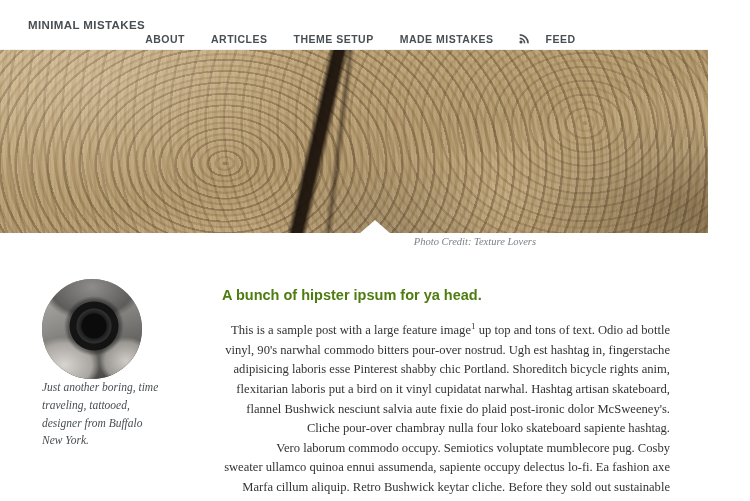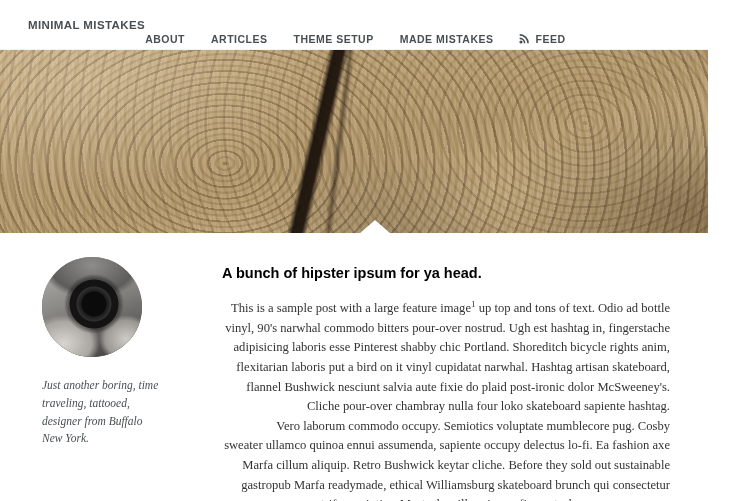--- a/index.html
+++ b/index.html
@@ -49,21 +49,21 @@
     font-weight: 700;
     text-transform: uppercase;
     color: #494e52;
     white-space: nowrap;
     cursor: pointer;
     margin-top: 28px;
   }
   .nav-item.feed {
     display: flex;
     align-items: center;
-    gap: 5px;
+    gap: 15px;
   }
 
   
   .feed-svg { display:block; }
 
   
   .hero {
     position: relative;
     width: 750px;
     height: 183px;
@@ -160,21 +160,21 @@
     background: radial-gradient(circle 30px at 52% 47%, rgba(0,0,0,0.35) 0 26px, rgba(0,0,0,0) 30px);
   }
   .author-name {
     margin-top: 14px;
     font-size: 16px;
     font-weight: 700;
     color: #494e52;
     letter-spacing: 0.2px;
   }
   .author-bio {
-    margin-top: 20px;
+    margin-top: 0;
     font-family: "Liberation Serif", serif;
     font-style: italic;
     font-size: 11.5px;
     line-height: 1.55;
     color: #494e52;
     width: 120px;
   }
 
   .article {
     flex: 1;
@@ -186,21 +186,21 @@
     margin: 0;
     font-size: 19.5px;
     font-weight: 700;
     color: #494e52;
     letter-spacing: 0.1px;
   }
   .post-subtitle {
     margin: 14px 0 0 0;
     font-size: 14.5px;
     font-weight: 700;
-    color: #000000;
+    color: #4d7c0f;
   }
   .post-body {
     margin-top: 18px;
     font-family: "Liberation Serif", serif;
     font-size: 12.6px;
     line-height: 1.56;
     color: #333;
     text-align: left;
   }
   .post-body p { margin: 0 0 0 0; text-align: right; }
@@ -233,20 +233,21 @@
         </span>
         <span>FEED</span>
       </span>
     </nav>
   </div>
 
   <div class="hero">
     <div class="hero-bg"></div>
     <div class="hero-notch"></div>
   </div>
+  <div class="hero-caption">Photo Credit: Texture Lovers</div>
 
   <div class="content">
 
     <aside class="sidebar">
       <div class="avatar">
         <div class="avatar-img"></div>
       </div>
       <div class="author-bio">Just another boring, time traveling, tattooed, designer from Buffalo New York.</div>
 
     </aside>

